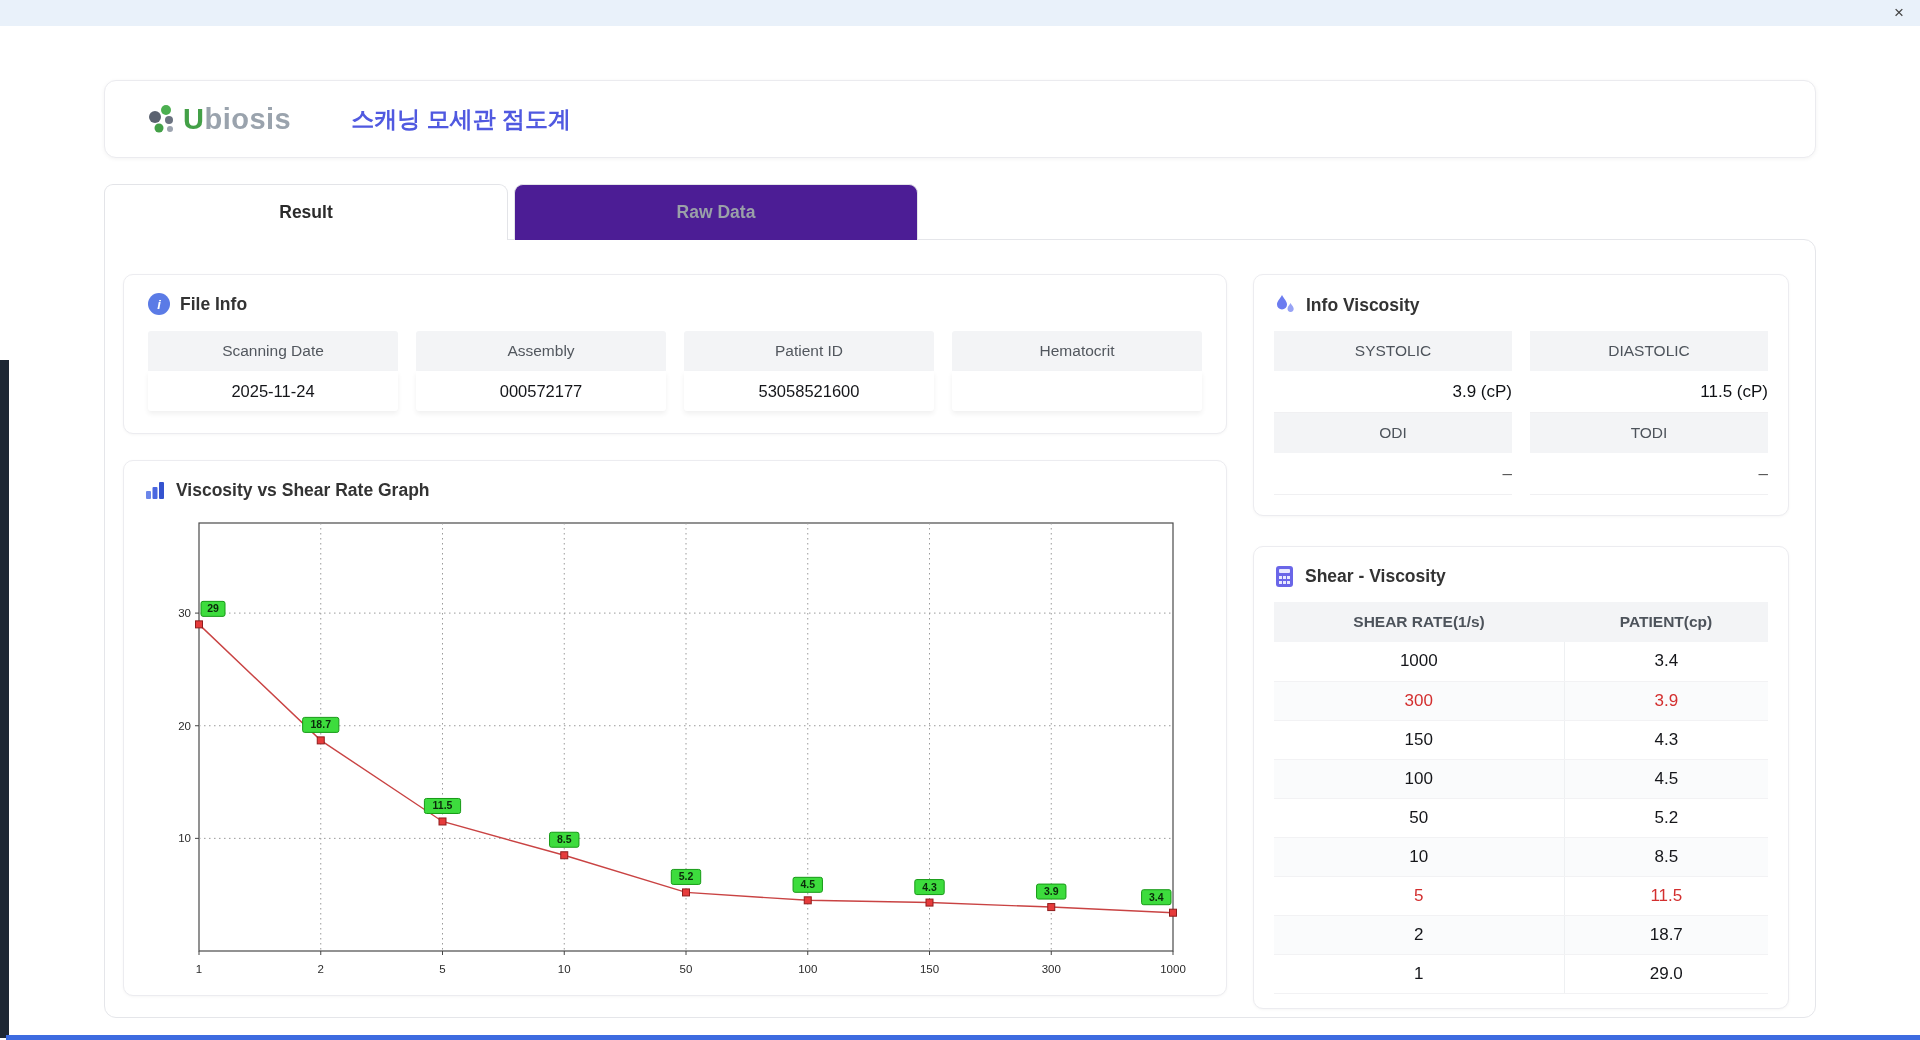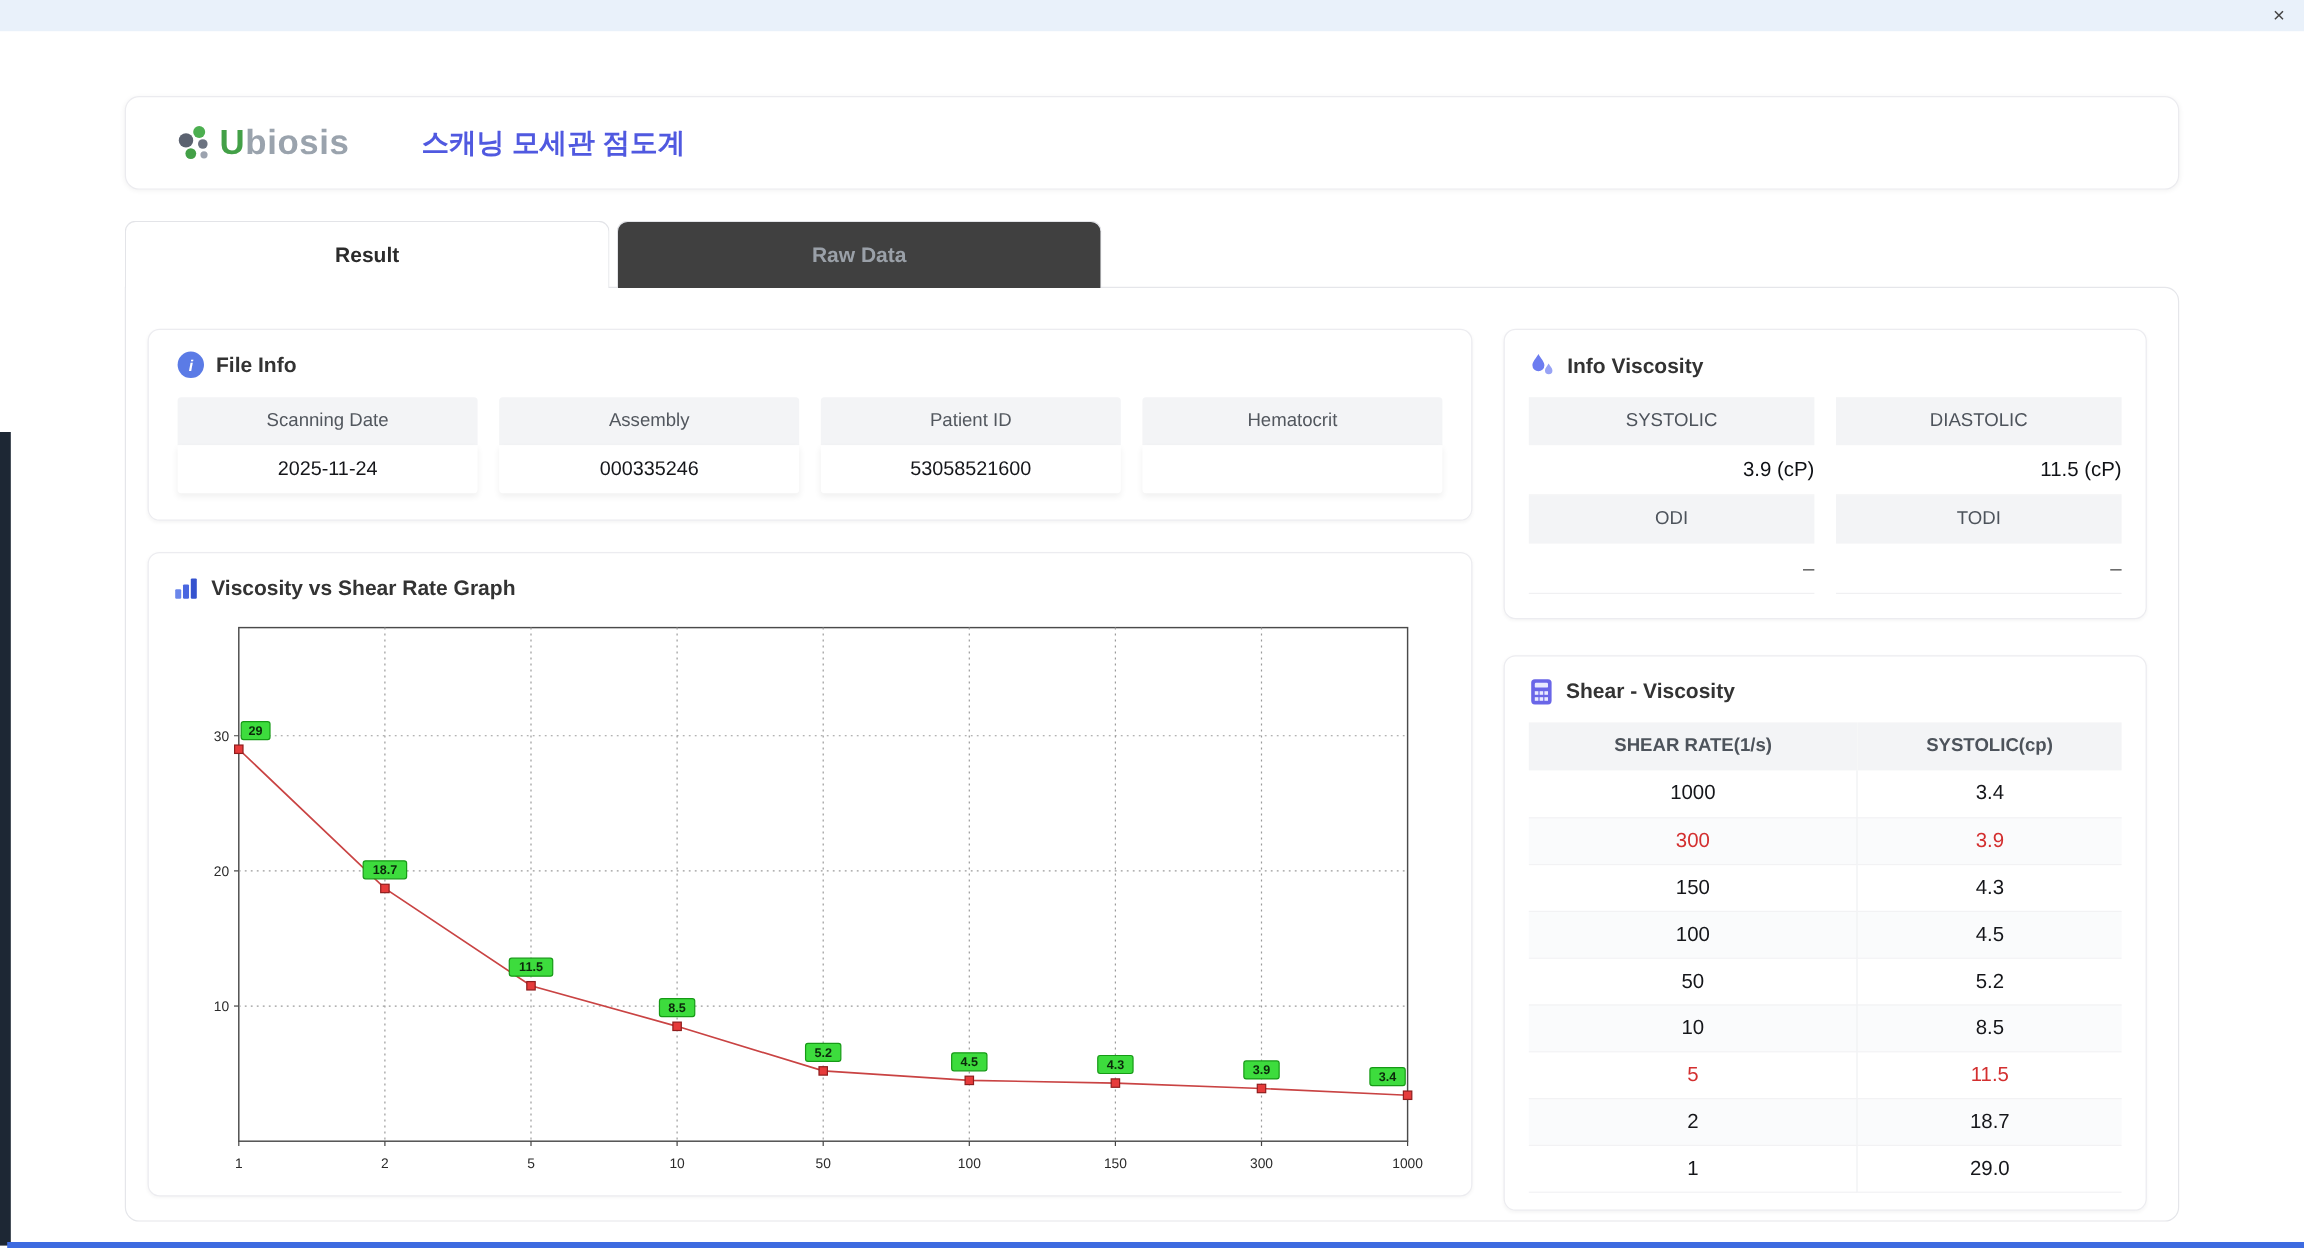--- a/index.html
+++ b/index.html
@@ -20,21 +20,21 @@
   .logo { display:flex; align-items:center; gap:6px; }
   .logo-text { font-size:29px; letter-spacing:.5px; }
   .logo-u { color:#43a047; font-weight:700; }
   .logo-rest { color:#9aa3ad; font-weight:600; }
   .app-title { font-size:23px; font-weight:700; color:#5059e0; }
 
   
   .tabs { display:flex; gap:6px; margin-top:26px; position:relative; z-index:2;text-align:center; }
   .tab { width:404px; height:56px; display:flex; align-items:center; justify-content:center;
     font-size:17.5px; border:1px solid #e3e4e8; border-bottom:none; border-radius:9px 9px 0 0;
-    background:#404040; color:#9aa0a8; font-weight:600; cursor:pointer; margin-bottom:-1px; }
+    background:#4c1d95; color:#9aa0a8; font-weight:600; cursor:pointer; margin-bottom:-1px; }
   .tab.active { background:#fff; color:#2b2b2b; font-weight:700; }
 
   
   .main-panel { border:1px solid #e5e6ea; border-radius:0 12px 12px 12px; background:#fff; height:779px;
     margin-bottom:20px; padding:34px 26px 24px 18px; display:flex; gap:26px; position:relative; z-index:1; }
   .col-left { width:1104px; display:flex; flex-direction:column; }
   .col-right { flex:1; display:flex; flex-direction:column; }
 
   .card { border:1px solid #ececf0; border-radius:10px; background:#fff; box-shadow:0 1px 3px rgba(0,0,0,.04); }
   .card-title { display:flex; align-items:center; gap:10px; }
@@ -114,21 +114,21 @@
           <span class="icon-info">i</span>
           <h2>File Info</h2>
         </div>
         <div class="fields">
           <div class="field">
             <div class="field-label">Scanning Date</div>
             <div class="field-value">2025-11-24</div>
           </div>
           <div class="field">
             <div class="field-label">Assembly</div>
-            <div class="field-value">000335246</div>
+            <div class="field-value">000572177</div>
           </div>
           <div class="field">
             <div class="field-label">Patient ID</div>
             <div class="field-value">53058521600</div>
           </div>
           <div class="field">
             <div class="field-label">Hematocrit</div>
             <div class="field-value"></div>
           </div>
         </div>
@@ -246,21 +246,21 @@
             <rect x="5" y="16" width="3" height="3" fill="#e8e9ff"></rect>
               <rect x="9" y="16" width="3" height="3" fill="#e8e9ff"></rect>
               <rect x="13" y="16" width="3" height="3" fill="#e8e9ff"></rect>
           </svg>
           <h2>Shear - Viscosity</h2>
         </div>
         <table class="shear-table">
           <thead>
             <tr>
               <th>SHEAR RATE(1/s)</th>
-              <th>SYSTOLIC(cp)</th>
+              <th>PATIENT(cp)</th>
             </tr>
           </thead>
           <tbody>
             <tr>
                 <td>1000</td>
                 <td>3.4</td>
               </tr>
             <tr class="hl">
                 <td>300</td>
                 <td>3.9</td>

